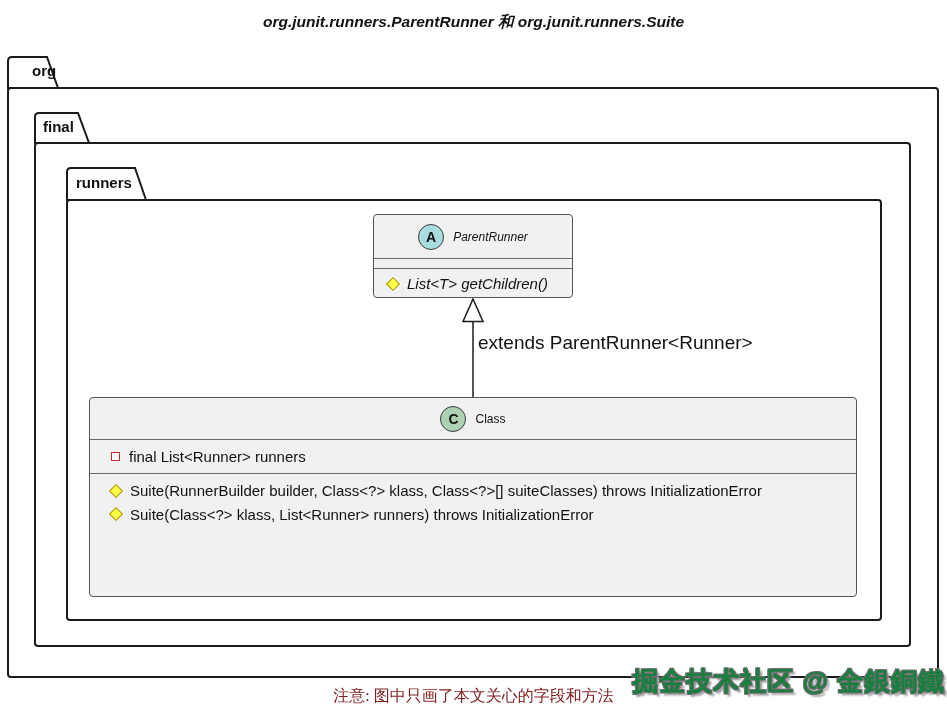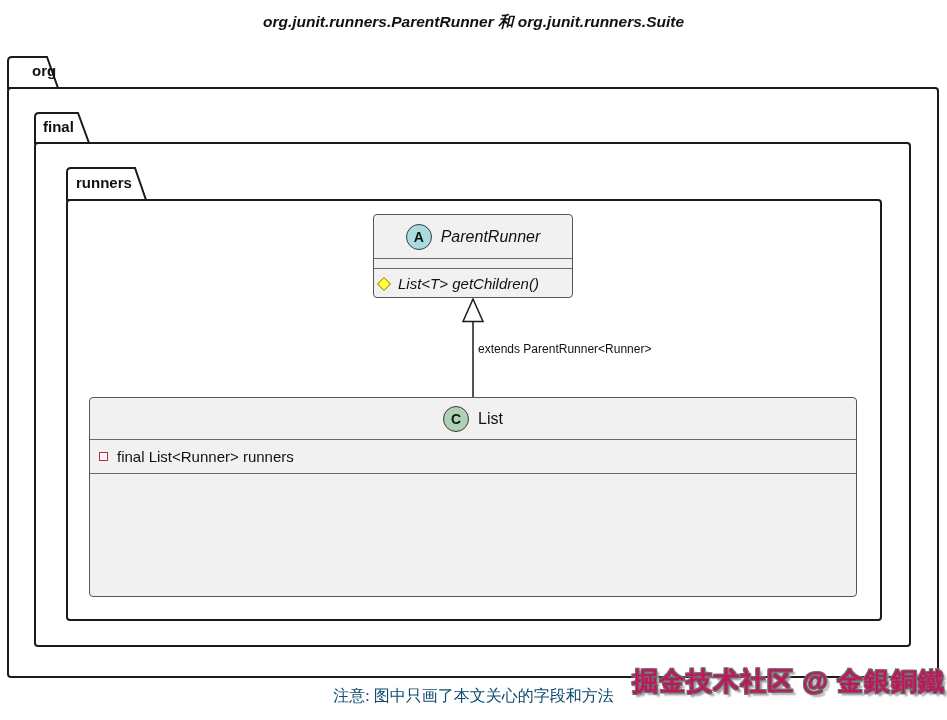--- a/index.html
+++ b/index.html
@@ -16,41 +16,41 @@
     box-sizing:border-box;z-index:2;overflow:hidden;
   }
   .cls-header{display:flex;align-items:center;justify-content:center;gap:9px;border-bottom:1px solid #6a6a6a;}
   .kind-circle{
     width:24px;height:24px;border-radius:50%;border:1px solid #3b3b3b;
     display:flex;align-items:center;justify-content:center;
     font-weight:bold;font-size:14px;font-style:normal;flex:0 0 auto;
   }
   .circle-abstract{background:#A9DCDF;}
   .circle-class{background:#ADD1B2;}
-  .cls-name{font-size:16px;}
+  .cls-name{font-size:12px;}
   .italic{font-style:italic;}
-  .member{display:flex;align-items:center;gap:9px;padding-left:9px;font-size:15px;white-space:nowrap;}
+  .member{display:flex;align-items:center;gap:9px;padding-left:21px;font-size:15px;white-space:nowrap;}
   .ic{flex:0 0 auto;display:inline-block;}
   .ic-sq-outline{width:7px;height:7px;border:1.5px solid #C82930;background:#fff;}
   .ic-sq-fill{width:9px;height:9px;background:#C82930;}
   .ic-circle{width:9px;height:9px;border-radius:50%;background:#84BE84;border:1px solid #038048;}
   .ic-diamond{width:8px;height:8px;background:#FFFF44;border:1px solid #A88C22;transform:rotate(45deg);}
   .underline{text-decoration:underline;}
-  #edge-label{left:478px;top:342px;font-size:12px;}
-  #caption{left:0;right:0;top:686px;text-align:center;font-size:16px;font-family:"Liberation Serif","DejaVu Serif",serif;color:#0c4a6e;}
+  #edge-label{left:478px;top:332px;font-size:19px;}
+  #caption{left:0;right:0;top:686px;text-align:center;font-size:16px;font-family:"Liberation Serif","DejaVu Serif",serif;color:#7f1d1d;}
   #watermark{
     right:2px;top:664px;font-size:26px;font-weight:bold;z-index:5;
-    color:#be185d;letter-spacing:1px;
+    color:#15803d;letter-spacing:1px;
     text-shadow:-1px -1px 0 #6e6e6e,1px -1px 0 #6e6e6e,-1px 1px 0 #6e6e6e,1px 1px 0 #6e6e6e,3px 3px 2px #9a9a9a;
   }
   
   #parent-runner{left:373px;top:214px;width:200px;height:84px;}
   #parent-runner .cls-header{height:43px;}
   #parent-runner .empty-compartment{height:9px;border-bottom:1px solid #6a6a6a;}
-  #parent-runner .member{height:29px;padding-left:5px;}
+  #parent-runner .member{height:29px;padding-left:14px;}
   
   #suite{left:89px;top:397px;width:768px;height:200px;}
   #suite .cls-header{height:41px;}
   #suite .fields{border-bottom:1px solid #6a6a6a;}
   #suite .fields .member{height:33px;}
   #suite .methods{padding-top:5px;}
   #suite .methods .member{height:23.4px;}
 </style>
 </head>
 <body>
@@ -88,28 +88,36 @@
       <span class="ic ic-diamond"></span>
       <span>List&lt;T&gt; getChildren()</span>
     </div>
   </div>
 
   <div id="edge-label" class="abs">extends ParentRunner&lt;Runner&gt;</div>
 
   <div id="suite" class="abs class-box">
     <div class="cls-header">
       <span class="kind-circle circle-class">C</span>
-      <span class="cls-name">List</span>
+      <span class="cls-name">Class</span>
     </div>
     <div class="fields">
       <div class="member">
         <span class="ic ic-sq-outline"></span>
         <span>final List&lt;Runner&gt; runners</span>
       </div>
     </div>
     <div class="methods">
+      <div class="member">
+        <span class="ic ic-diamond"></span>
+        <span>Suite(RunnerBuilder builder, Class&lt;?&gt; klass, Class&lt;?&gt;[] suiteClasses) throws InitializationError</span>
+      </div>
+      <div class="member">
+        <span class="ic ic-diamond"></span>
+        <span>Suite(Class&lt;?&gt; klass, List&lt;Runner&gt; runners) throws InitializationError</span>
+      </div>
     </div>
   </div>
 
   <div id="caption" class="abs">注意: 图中只画了本文关心的字段和方法</div>
   <div id="watermark" class="abs">掘金技术社区 @ 金銀銅鐵</div>
 
 </div>
 
 </body></html>

